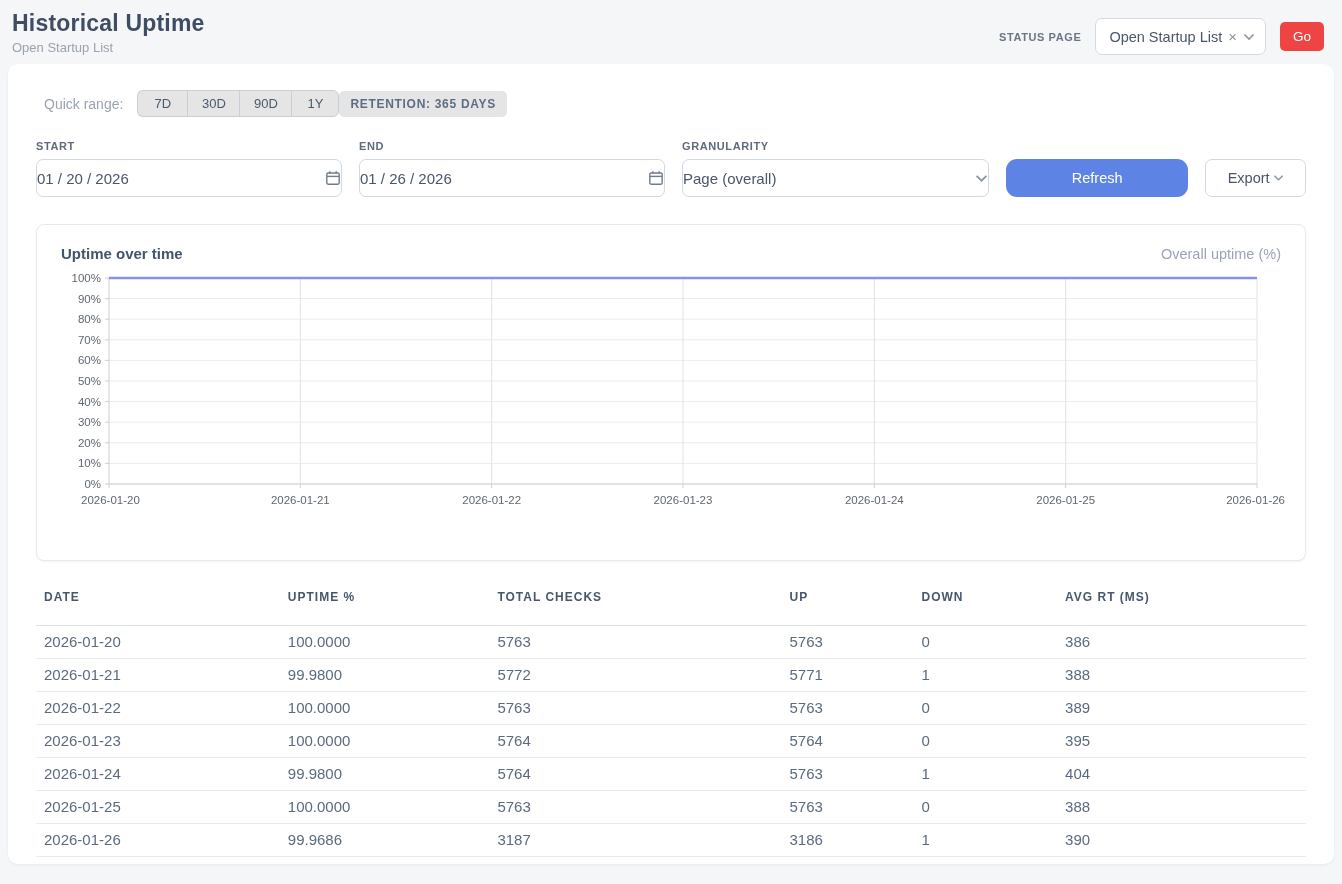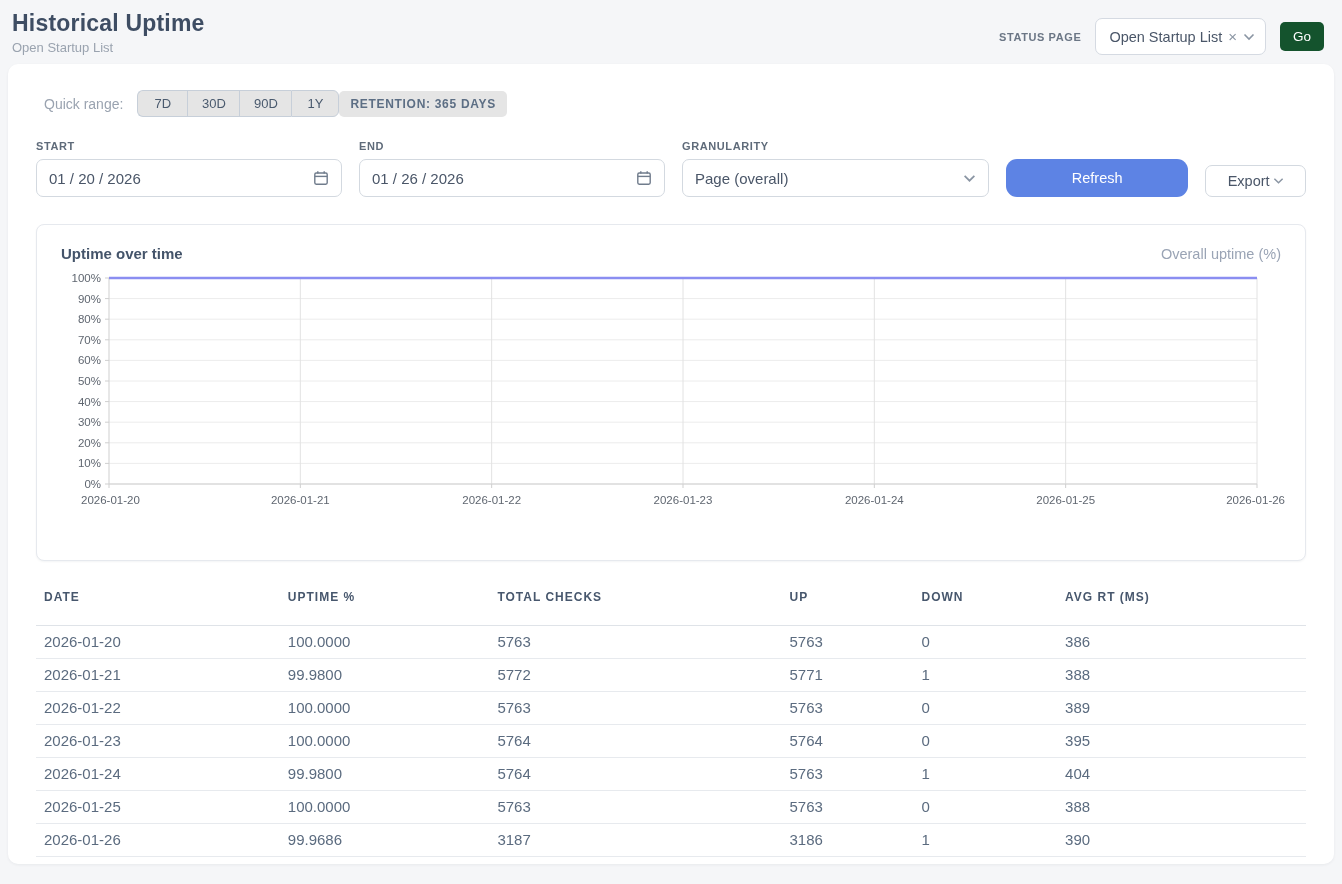--- a/index.html
+++ b/index.html
@@ -51,21 +51,21 @@
     border: 1px solid #d5dae2;
     border-radius: 7px;
     height: 37px;
     padding: 0 10px 0 13px;
     cursor: pointer;
   }
   .status-select .sel-text { font-size: 14.5px; color: #4a5668; }
   .clear-x { color: #8a95a3; font-size: 15px; line-height: 1; cursor: pointer; }
   .chev { stroke: #8a95a3; fill: none; stroke-width: 1.6; }
   .go-btn {
-    background: #14532d;
+    background: #ef4444;
     color: #fff;
     border: none;
     border-radius: 5px;
     font-size: 13.5px;
     padding: 7px 13px;
     cursor: pointer;
     font-family: inherit;
   }
 
   
@@ -128,21 +128,21 @@
     margin-bottom: 7px;
   }
   .input-box {
     display: flex;
     align-items: center;
     justify-content: space-between;
     background: #fff;
     border: 1px solid #d3d9e0;
     border-radius: 7px;
     height: 38px;
-    padding: 0 12px;
+    padding: 0 0;
     cursor: text;
   }
   .date-field .input-box { width: 306px; }
   .gran-field .input-box { width: 307px; cursor: pointer; }
   .input-value { font-size: 15px; color: #4a5668; }
   .cal-icon { stroke: #707c8c; fill: none; stroke-width: 1.4; }
   .refresh-btn {
     background: #5d83e4;
     color: #fff;
     border: none;
@@ -154,21 +154,21 @@
     cursor: pointer;
   }
   .export-btn {
     display: flex;
     align-items: center;
     justify-content: center;
     gap: 3px;
     background: #fff;
     border: 1px solid #d3d9e0;
     border-radius: 7px;
-    height: 32px;
+    height: 38px;
     width: 106px;
     font-size: 14.5px;
     color: #4a5668;
     font-family: inherit;
     cursor: pointer;
   }
 
   
   .chart-card {
     margin-top: 27px;

